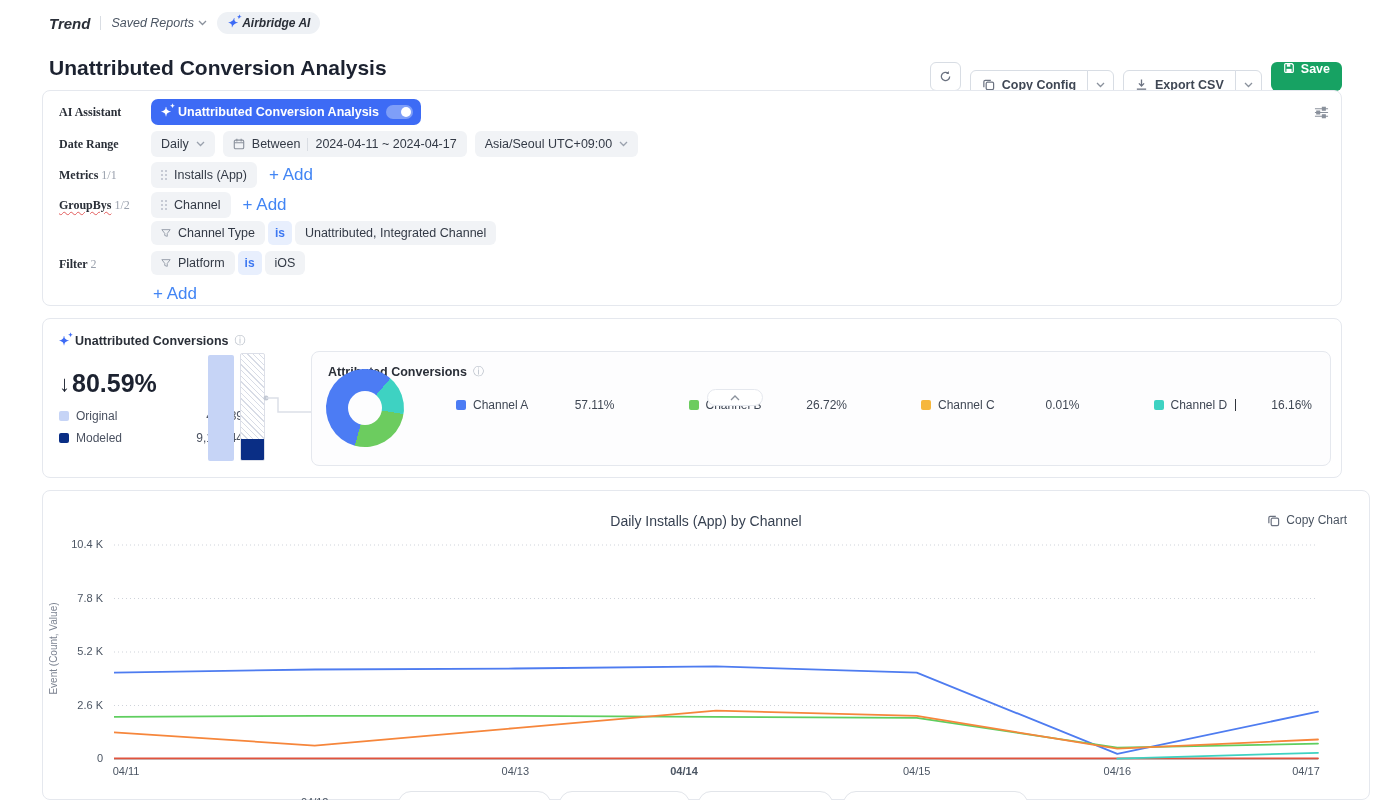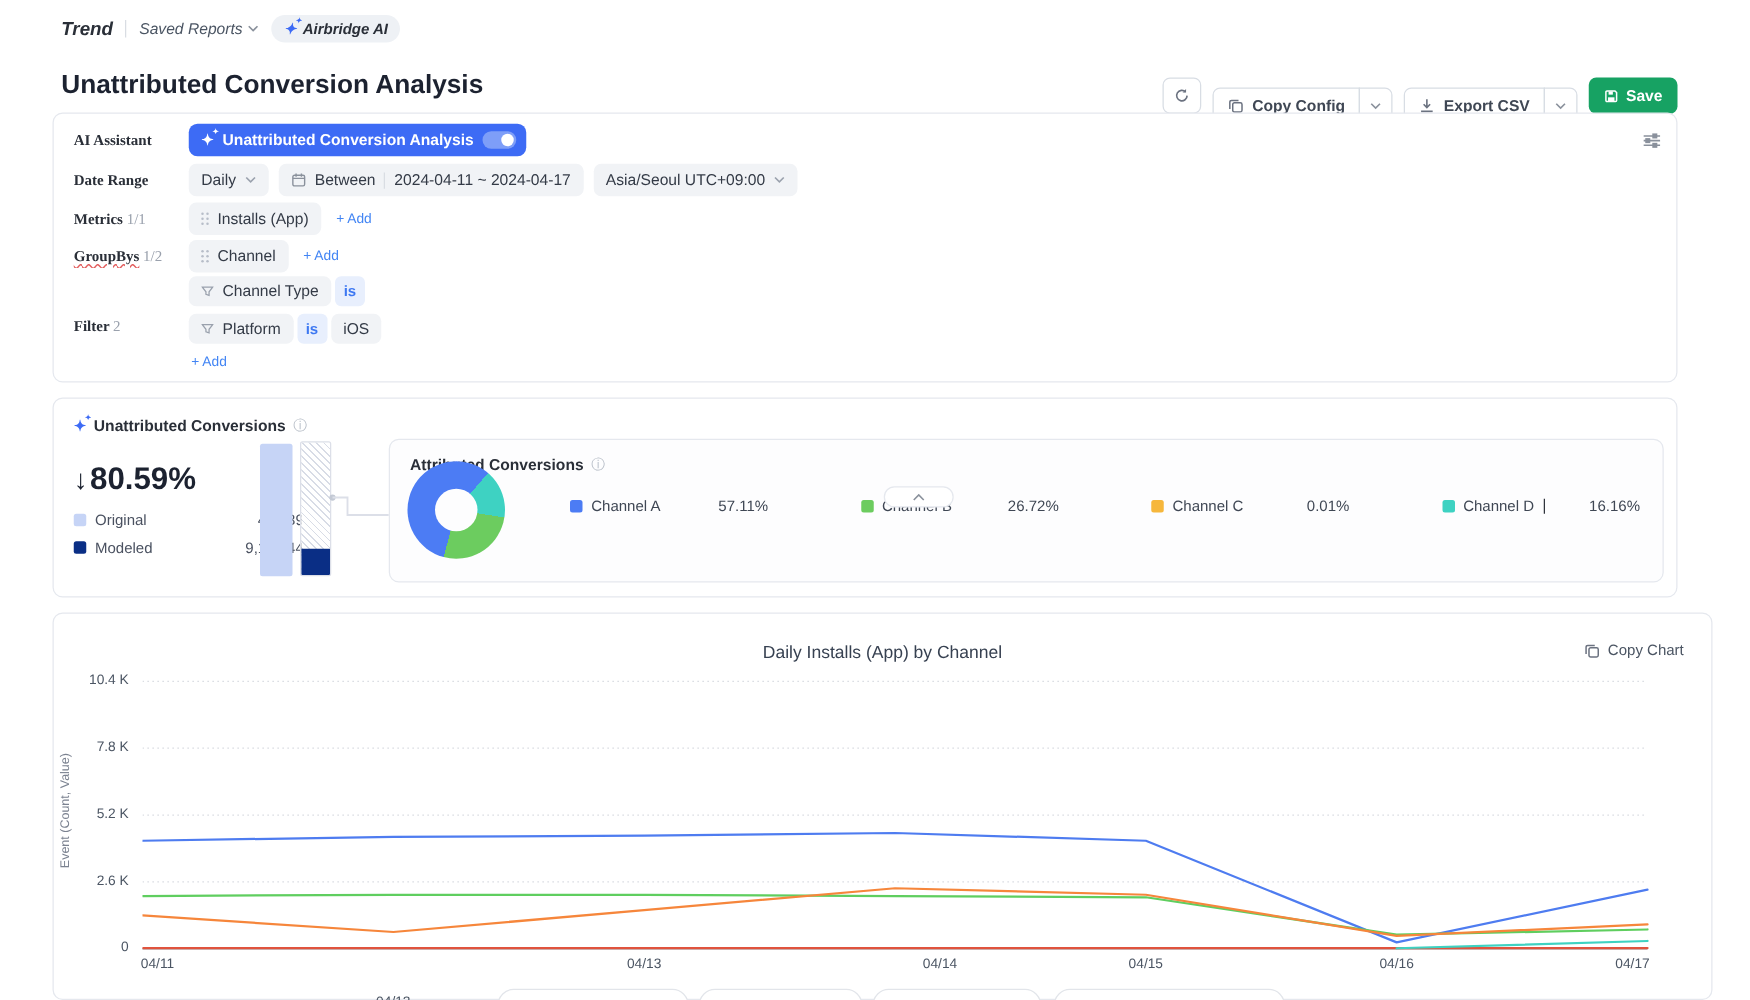--- a/index.html
+++ b/index.html
@@ -20,34 +20,34 @@
   .sparkle .mini { position:absolute; font-size:6px; top:-3px; right:-4px; }
 
   
   .page-title { position:absolute; left:49px; top:56px; font-size:21px; font-weight:700; color:#1c2230; }
   .header-actions { position:absolute; right:58px; top:54px; display:flex; align-items:center; gap:9px; }
   .btn { height:29px; border:1px solid #d8dde4; border-radius:6px; background:#fff; font-size:12.5px; color:#3f4754; display:inline-flex; align-items:center; gap:7px; padding:0 11px; cursor:pointer; font-weight:600;}
   .btn.icon-only { width:31px; padding:0; justify-content:center; }
   .btn-group { display:inline-flex;margin-top:16px; }
   .btn-group .btn.main { border-radius:6px 0 0 6px; }
   .btn-group .btn.caret { border-radius:0 6px 6px 0; margin-left:-1px; width:27px; padding:0; justify-content:center; }
-  .btn-save { height:29px; border:none; border-radius:6px; background:#17a263; color:#fff; font-size:12.5px; font-weight:700; display:inline-flex; align-items:center; gap:6px; padding:0 12px; cursor:pointer; }
+  .btn-save { height:29px; border:none; border-radius:6px; background:#17a263; color:#fff; font-size:12.5px; font-weight:700; display:inline-flex; gap:6px; padding:0 12px; cursor:pointer; }
   .gicon { display:inline-flex; }
 
   
   #config-card { left:42px; top:90px; width:1300px; height:216px; }
   .cfg-row { position:absolute; left:16px; display:flex; align-items:center; }
   .cfg-label { width:92px; font-size:12px; font-weight:700; color:#2a2f38; flex:none;font-family:Liberation Serif, serif; }
   .cfg-label .count { font-weight:400; color:#9aa1ad; }
   .chip { background:#f1f3f6; border-radius:6px; height:26px; padding:0 10px; font-size:12.5px; color:#333a46; display:inline-flex; align-items:center; gap:7px; }
   .chip.small { height:24px; }
   .chip .chev { color:#9aa1ad; }
   .chip .divider { width:1px; height:13px; background:#d9dde3; }
   .chip-is { background:#e8effd; color:#3d78f2; font-weight:700; border-radius:5px; height:24px; padding:0 7px; font-size:12px; display:inline-flex; align-items:center; }
-  .add-link { color:#4285f4; font-size:11px; margin-left:12px; cursor:pointer; }
+  .add-link { color:#4285f4; font-size:17px; margin-left:12px; cursor:pointer; }
   .ai-pill { display:inline-flex; align-items:center; gap:7px; background:#3d6bf5; color:#fff; border-radius:7px; height:26px; padding:0 8px 0 10px; font-size:12.5px; font-weight:700; cursor:pointer; }
   .ai-pill .sparkle { color:#fff; }
   .toggle { width:27px; height:14px; border-radius:8px; background:#7e9ef8; position:relative; }
   .toggle .knob { position:absolute; right:2px; top:2px; width:10px; height:10px; background:#fff; border-radius:50%; }
   .squiggle { text-decoration: underline; text-decoration-style: wavy; text-decoration-color:#e25c5c; text-decoration-thickness:1px; text-underline-offset:2px; }
   .drag-dots { display:inline-grid; grid-template-columns:2px 2px; gap:2px; }
   .drag-dots i { width:2px; height:2px; border-radius:50%; background:#b7bdc8; }
   #collapse-pill { position:absolute; left:664px; top:298px; width:56px; height:17px; background:#fff; border:1px solid #e5e8ee; border-radius:9px; display:flex; align-items:center; justify-content:center; cursor:pointer; z-index:5; }
 
   
@@ -229,20 +229,23 @@
     <span class="cfg-label" style="margin-top:4px;"><span>Filter</span> <span class="count">2</span></span>
     <span>
       <span style="display:flex; align-items:center; gap:3px;">
         <span class="chip small">
           <svg width="10" height="10" viewBox="0 0 12 12">
               <path d="M1 2h10L7.5 6.5V10l-3-1V6.5z" fill="none" stroke="#9aa1ad" stroke-width="1.2"></path>
             </svg>
           <span>Channel Type</span>
         </span>
         <span class="chip-is">is</span>
+        <span class="chip small">
+            <span>Unattributed, Integrated Channel</span>
+          </span>
       </span>
       <span style="display:flex; align-items:center; gap:3px; margin-top:6px;">
         <span class="chip small">
           <svg width="10" height="10" viewBox="0 0 12 12">
               <path d="M1 2h10L7.5 6.5V10l-3-1V6.5z" fill="none" stroke="#9aa1ad" stroke-width="1.2"></path>
             </svg>
           <span>Platform</span>
         </span>
         <span class="chip-is">is</span>
         <span class="chip small">
@@ -351,21 +354,21 @@
       <div class="ytick" style="left: 8px; top: 261px;">0</div>
       <div class="ytick" style="left: 8px; top: 207.5px;">2.6 K</div>
       <div class="ytick" style="left: 8px; top: 154px;">5.2 K</div>
       <div class="ytick" style="left: 8px; top: 100.5px;">7.8 K</div>
       <div class="ytick" style="left: 8px; top: 47px;">10.4 K</div>
     </div>
   <div id="xticks">
       <div class="xtick" style="left: 53px;">04/11</div>
       <div class="xtick" style="left: 241.667px; margin-top: 31px;">04/12</div>
       <div class="xtick" style="left: 442.333px;">04/13</div>
-      <div class="xtick" style="left: 679px;">04/14</div>
+      <div class="xtick" style="left: 611px; font-weight: bold;">04/14</div>
       <div class="xtick" style="left: 843.667px;">04/15</div>
       <div class="xtick" style="left: 1044.33px;">04/16</div>
       <div class="xtick" style="left: 1233px;">04/17</div>
     </div>
   <div class="legend-pill" style="left:355px; width:153px;"></div>
   <div class="legend-pill" style="left:516px; width:131px;"></div>
   <div class="legend-pill" style="left:655px; width:135px;"></div>
   <div class="legend-pill" style="left:800px; width:185px;"></div>
 </div>
 

